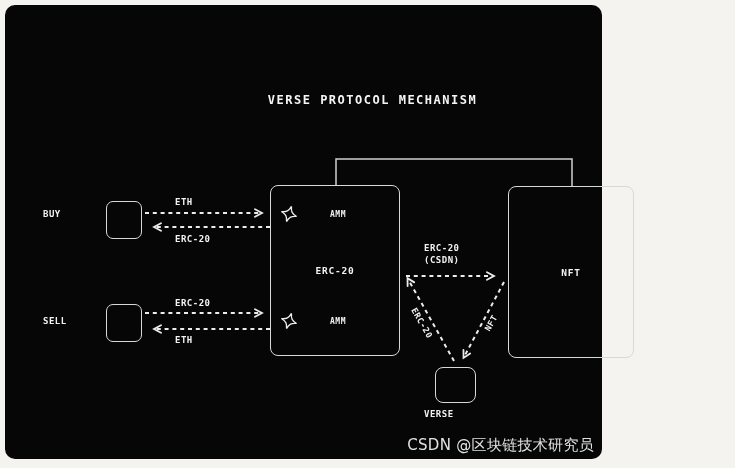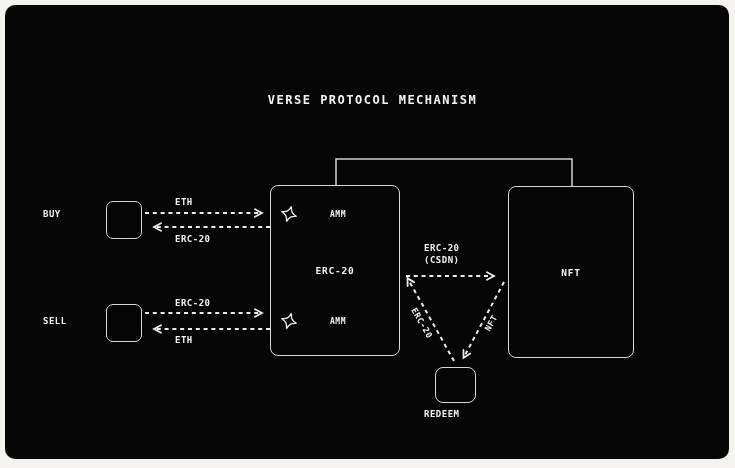--- a/index.html
+++ b/index.html
@@ -5,21 +5,21 @@
   html,body{margin:0;padding:0;}
   .page{
     position:relative;
     width:735px;height:468px;
     background:#f5f3ef;
     overflow:hidden;
     font-family:"DejaVu Sans Mono","Liberation Mono",monospace;
   }
   .canvas{
     position:absolute;left:5px;top:5px;
-    width:724px;height:454px;
+    width:597px;height:454px;
     background:#060606;
     border-radius:10px;
   }
   .overlay{position:absolute;left:0;top:0;width:735px;height:468px;pointer-events:none;}
   .lbl{
     position:absolute;color:#f2f2f2;font-weight:bold;
     font-size:9px;letter-spacing:0.5px;white-space:nowrap;
   }
   .title{
     position:absolute;left:0;top:88px;width:735px;
@@ -85,30 +85,31 @@
     <div class="node erc20-box">
       <span>ERC-20</span>
     </div>
     <div class="node nft-box">
       <span>NFT</span>
     </div>
     <div class="node redeem-box"></div>
 
     <div class="lbl side-label" style="left:38px;top:204px;">BUY</div>
     <div class="lbl side-label" style="left:38px;top:311px;">SELL</div>
-    <div class="lbl center60" style="left:419px;top:404px;">REDEEM</div>
+    <div class="lbl center60" style="left:419px;top:404px;">VERSE</div>
 
     <div class="lbl center60" style="left:170px;top:192px;">ETH</div>
     <div class="lbl center60" style="left:170px;top:229px;">ERC-20</div>
     <div class="lbl center60" style="left:170px;top:293px;">ERC-20</div>
     <div class="lbl center60" style="left:170px;top:330px;">ETH</div>
 
     <div class="lbl amm" style="left:297px;top:205px;">AMM</div>
     <div class="lbl amm" style="left:297px;top:312px;">AMM</div>
 
     <div class="lbl center60" style="left:419px;top:238px;">ERC-20</div>
     <div class="lbl center60" style="left:419px;top:250px;">(CSDN)</div>
 
     <div class="lbl rot" style="left:395px;top:313px;transform:rotate(60deg);">ERC-20</div>
     <div class="lbl rot" style="left:464px;top:313px;transform:rotate(-60deg);">NFT</div>
 
+    <div class="watermark">CSDN @区块链技术研究员</div>
   </div>
 </div>
 
 </body></html>

